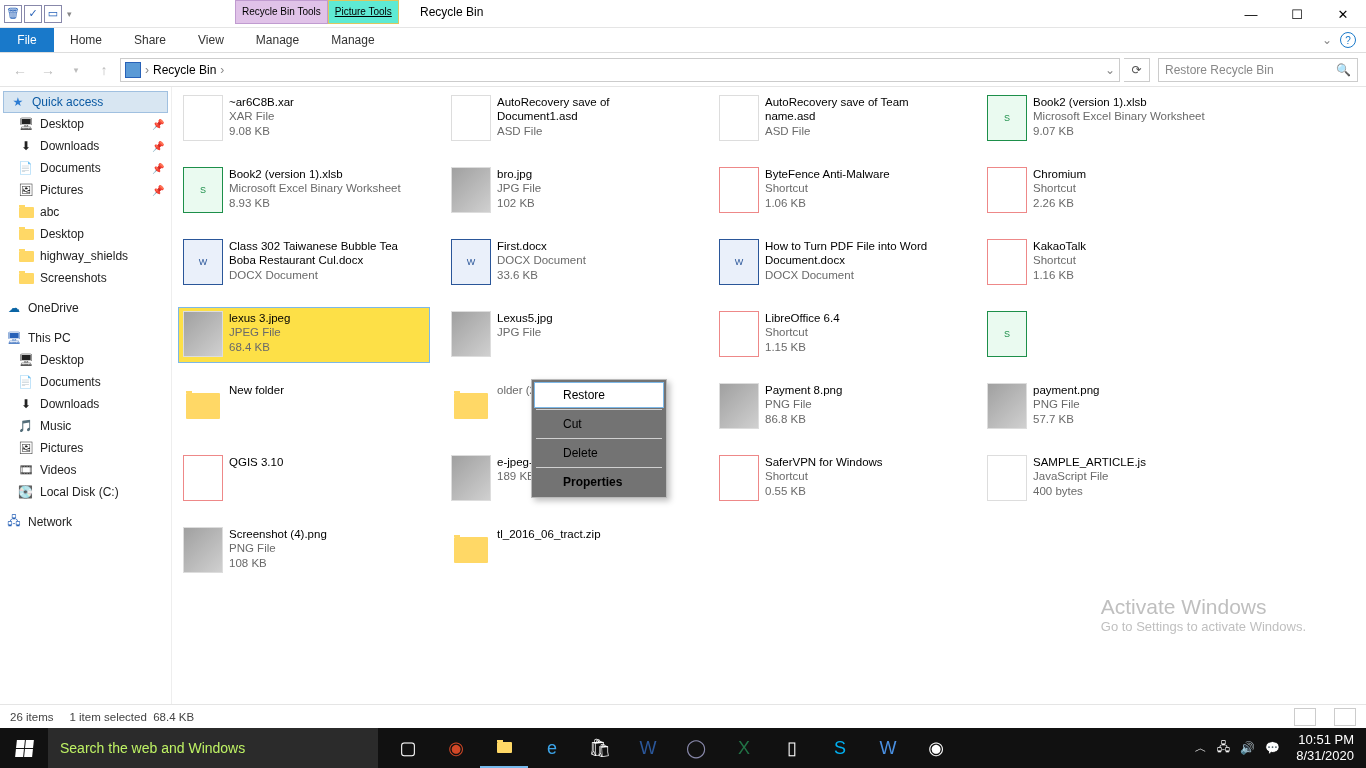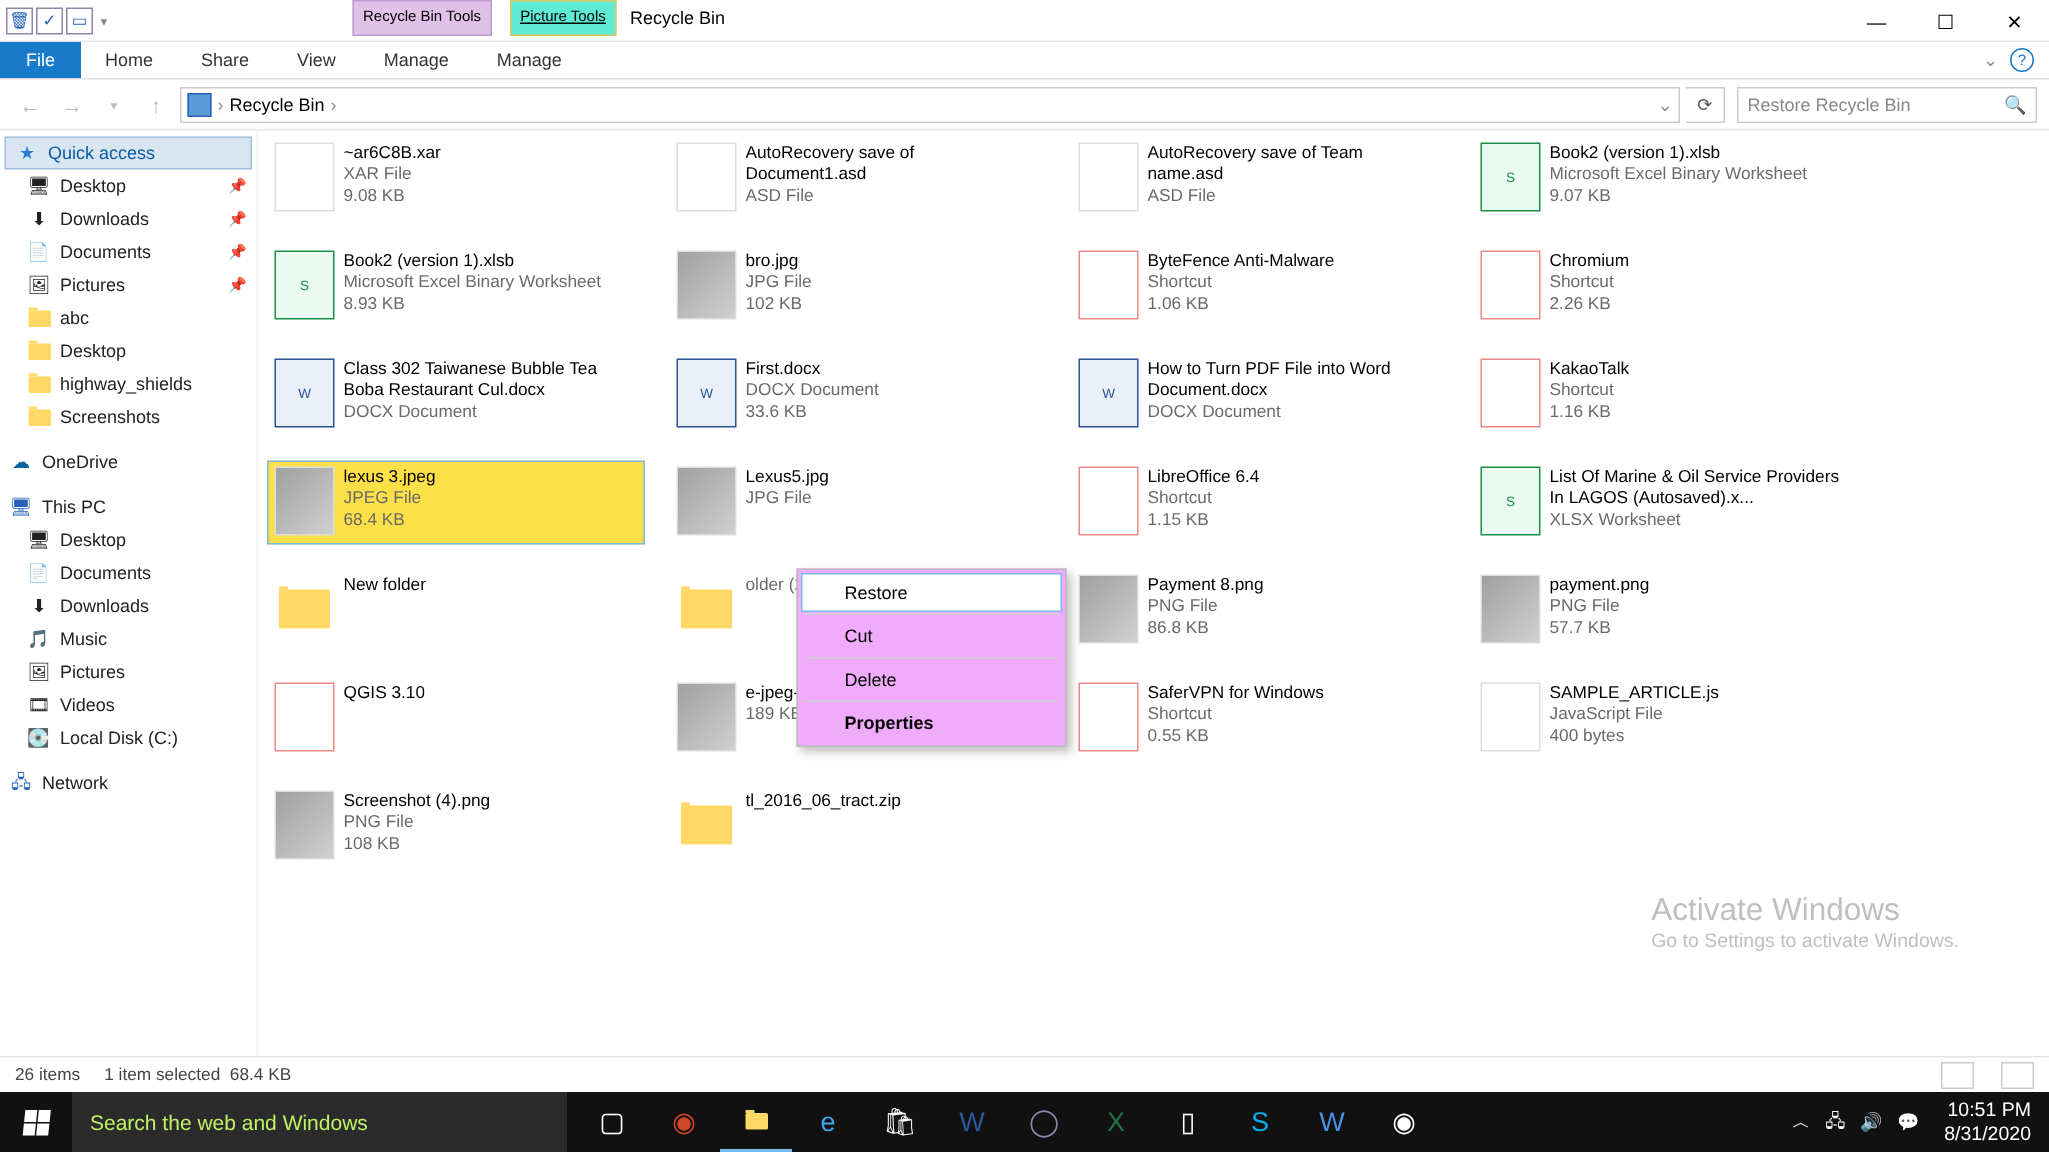--- a/index.html
+++ b/index.html
@@ -1,20 +1,20 @@
 <!DOCTYPE html>
 <html><head>
 <meta charset="utf-8">
 <style>
 * { margin: 0; padding: 0; box-sizing: border-box; font-family: "Segoe UI", Arial, sans-serif; }
 body { width: 1366px; height: 768px; overflow: hidden; background: #fff; font-size: 12px; position: relative; }
 .titlebar{height:28px;background:#fff;display:flex;align-items:center;border-bottom:1px solid #e5e5e5;position:relative;}
 .titlebar .qat{display:flex;align-items:center;gap:2px;padding:0 4px;}
 .titlebar .qat .icon{width:18px;height:18px;display:flex;align-items:center;justify-content:center;border:1px solid #88a;color:#2862b8;font-size:11px;}
-.titlebar .tabtools{display:flex;gap:12px;position:absolute;left:235px;top:0;}
+.titlebar .tabtools{display:flex;gap:0;position:absolute;left:235px;top:0;}
 .tabtool{height:24px;padding:0 6px;display:flex;flex-direction:column;justify-content:center;font-size:10px;line-height:1.05;border:1px solid #bbb;}
 .tabtool.recycle{background:#e0c2e8;border-color:#c09bd0;}
 .tabtool.picture{background:#5eead4;border-color:#dcc760;text-decoration:underline;}
 .titlebar .wintitle{position:absolute;left:420px;top:5px;font-size:12px;}
 .winctrls{position:absolute;right:0;top:0;display:flex;}
 .winctrls div{width:46px;height:28px;display:flex;align-items:center;justify-content:center;font-size:13px;}
 .ribbonmenu{height:25px;display:flex;align-items:stretch;border-bottom:1px solid #ddd;}
 .ribbonmenu .file{background:#1979ca;color:#fff;width:54px;display:flex;align-items:center;justify-content:center;font-size:12px;}
 .ribbonmenu .tab{padding:0 16px;display:flex;align-items:center;font-size:12px;color:#333;}
 .ribbonmenu .help{margin-left:auto;display:flex;align-items:center;gap:8px;padding-right:10px;color:#666;}
@@ -42,21 +42,21 @@
 .fileitem .thumb{width:40px;height:46px;flex-shrink:0;display:flex;align-items:center;justify-content:center;background:#fff;border:1px solid #ddd;font-size:9px;color:#666;}
 .fileitem .thumb.img{background:linear-gradient(135deg,#a0a0a0,#d0d0d0);color:#fff;}
 .fileitem .thumb.doc{border-color:#2a5699;color:#2a5699;background:#eaf0fa;}
 .fileitem .thumb.xls{border-color:#1d8f4a;color:#1d8f4a;background:#eafaf0;}
 .fileitem .thumb.fold{border:none;}
 .fileitem .thumb.sc{border-color:#e88;background:#fff;}
 .fileitem .meta{display:flex;flex-direction:column;font-size:11.5px;line-height:1.25;overflow:hidden;}
 .fileitem .meta .name{color:#000;white-space:nowrap;overflow:hidden;text-overflow:ellipsis;max-width:200px;}
 .fileitem .meta .name.two{white-space:normal;max-height:30px;}
 .fileitem .meta .sub{color:#6a6a6a;}
-.ctxmenu{position:absolute;left:359px;top:292px;width:180px;background:#f0abfc;border:1px solid #bababa;box-shadow:3px 3px 6px rgba(0,0,0,0.25);padding:2px;}
+.ctxmenu{position:absolute;left:359px;top:292px;width:136px;background:#737373;border:1px solid #bababa;box-shadow:3px 3px 6px rgba(0,0,0,0.25);padding:2px;}
 .ctxmenu .mi{padding:5px 28px;font-size:12px;color:#000;border:1px solid transparent;}
 .ctxmenu .mi.hov{background:#fff;border-color:#7cb8e8;}
 .ctxmenu .mi.bold{font-weight:600;}
 .ctxmenu hr{border:none;border-top:1px solid #d0d0d0;margin:1px 2px;}
 .statusbar{height:24px;border-top:1px solid #e5e5e5;display:flex;align-items:center;padding:0 10px;font-size:11.5px;color:#444;gap:16px;}
 .statusbar .spacer{flex:1;}
 .statusbar .viewbtn{width:22px;height:18px;border:1px solid #ccc;margin-left:2px;}
 .watermark{position:absolute;right:60px;bottom:70px;color:#bfbfbf;text-align:left;}
 .watermark .t1{font-size:21px;}
 .watermark .t2{font-size:13px;}
@@ -347,25 +347,20 @@
         <div class="fileitem">
           <div class="thumb sc"></div>
     <div class="meta">
       <span class="name ">LibreOffice 6.4</span>
       <span class="sub">Shortcut</span>
       <span class="sub">1.15 KB</span>
     </div>
         </div>
         <div class="fileitem">
           <div class="thumb xls">S</div>
-    <div class="meta">
-      <span class="name two">List Of Marine &amp; Oil Service Providers In LAGOS (Autosaved).x...</span>
-      <span class="sub">XLSX Worksheet</span>
-
-    </div>
         </div>
         <div class="fileitem">
           <div class="thumb fold">
             <span class="folder-ic" style="width:34px;height:26px;"></span>
           </div>
     <div class="meta">
       <span class="name ">New folder</span>
 
     </div>
         </div>

